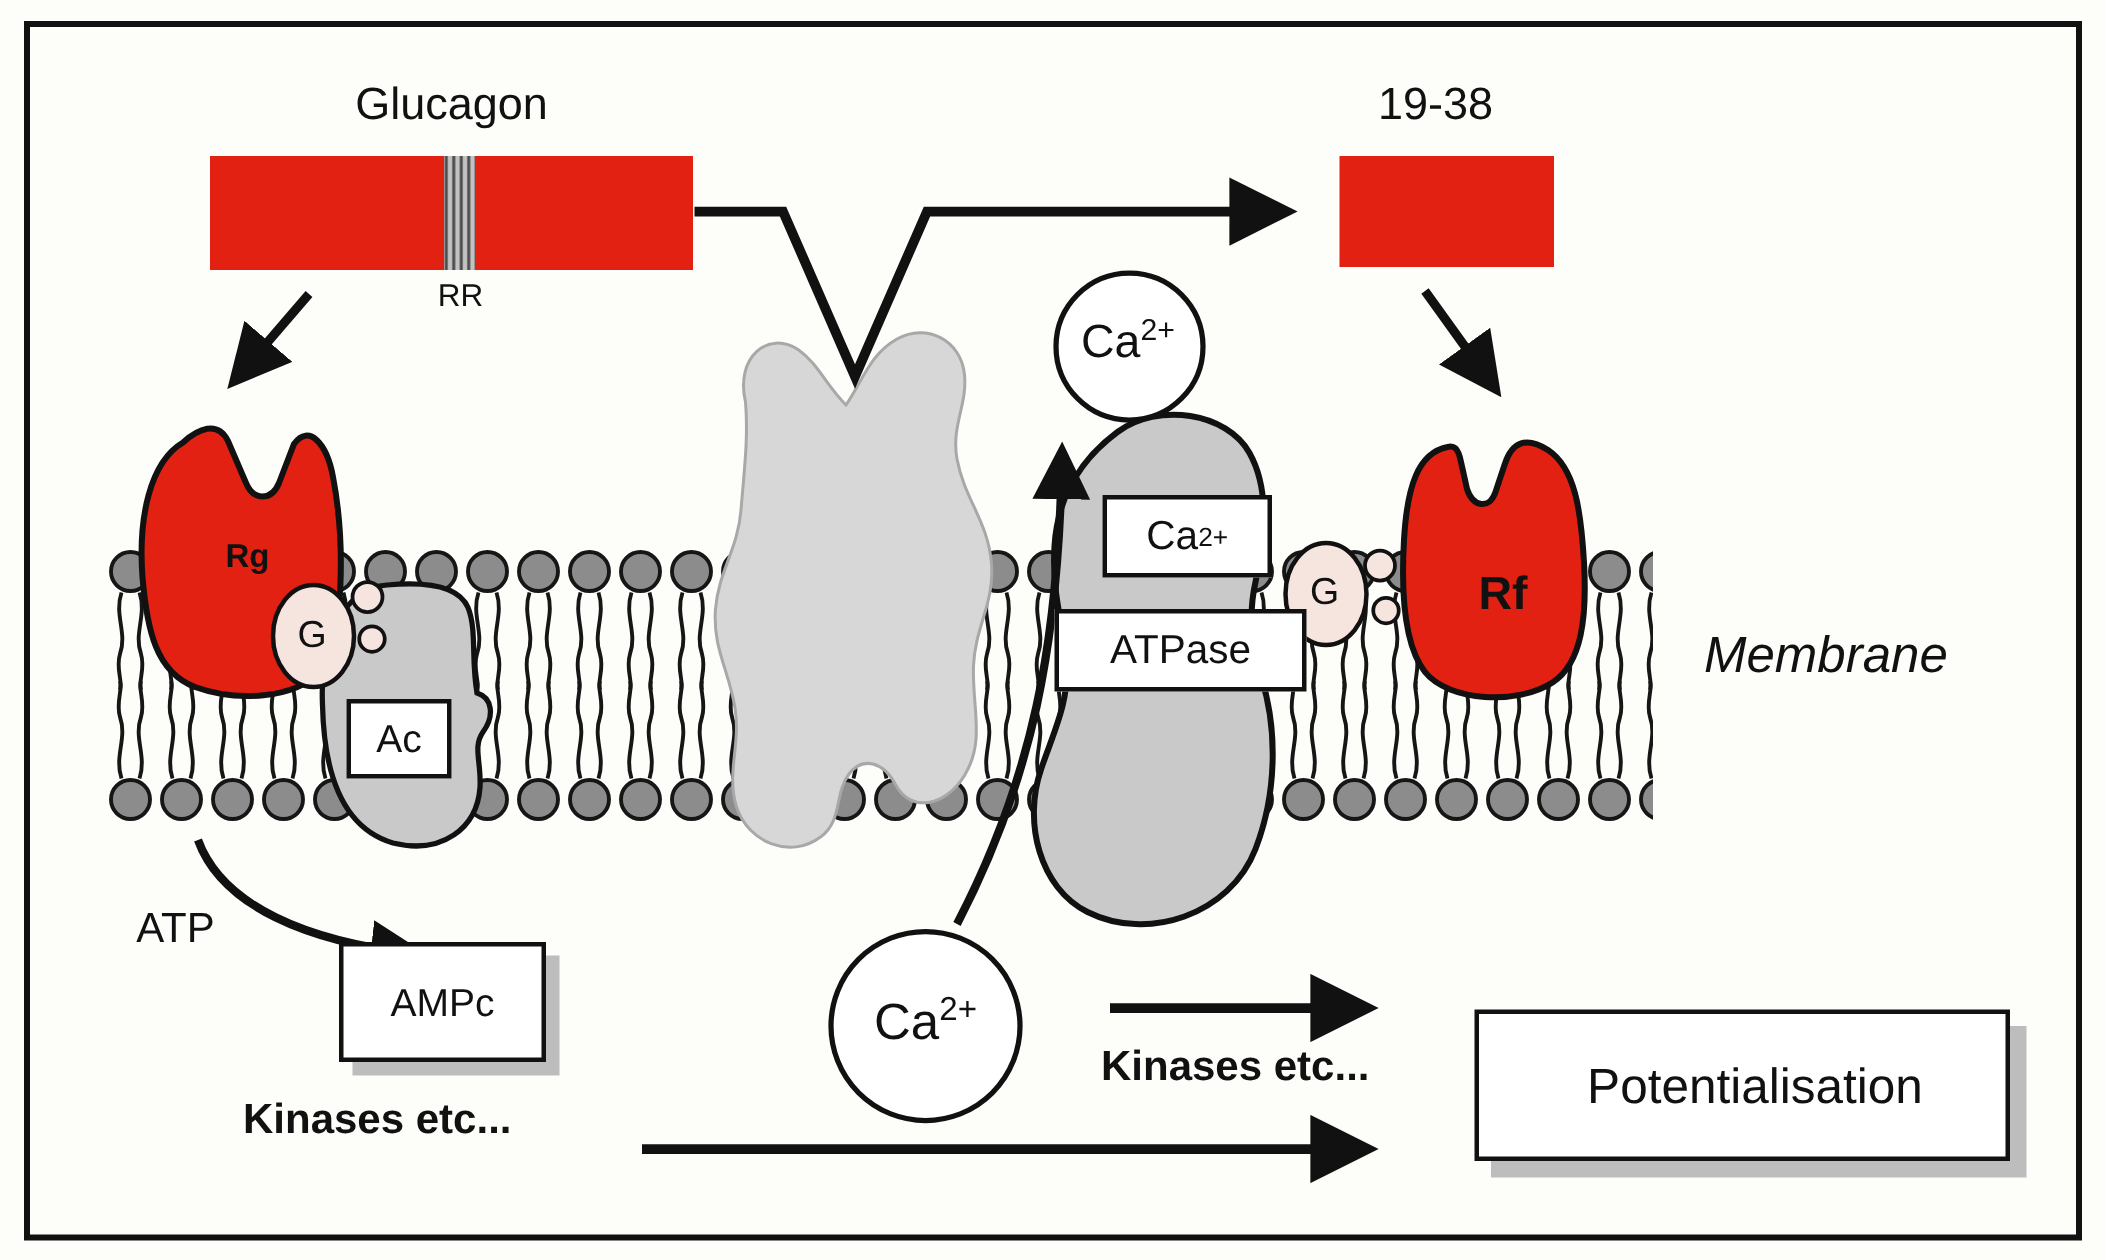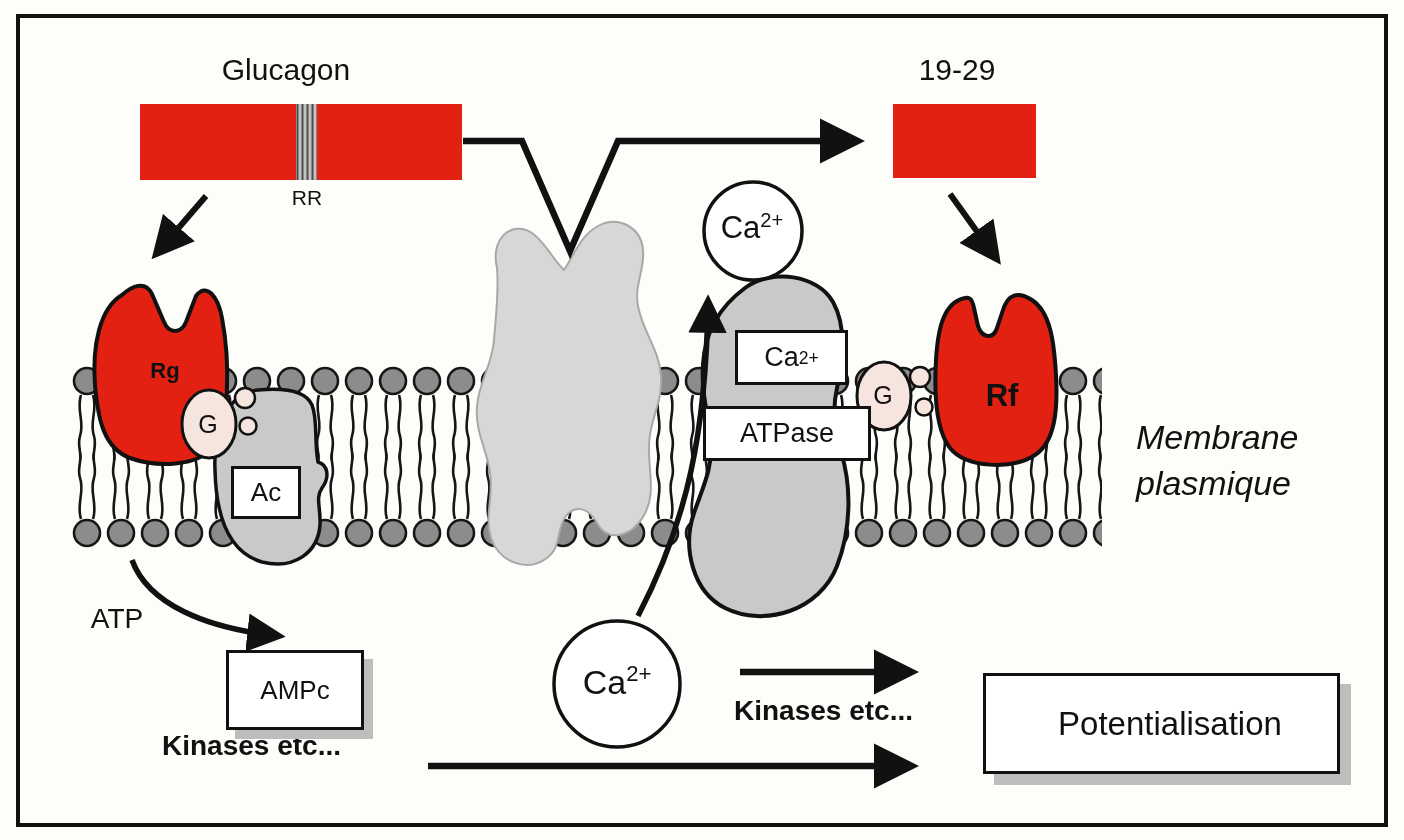--- a/index.html
+++ b/index.html
@@ -84,52 +84,51 @@
 
     <path d="M463,141 L522,141 L570,251 L618,141 L856,141" fill="none" stroke="#111" stroke-width="6.5" stroke-linejoin="miter" marker-end="url(#ah)"></path>
     <path d="M206,196 L157,253" fill="none" stroke="#111" stroke-width="6" marker-end="url(#ah)"></path>
     <path d="M950,194 L996,258" fill="none" stroke="#111" stroke-width="6" marker-end="url(#ah)"></path>
     <path d="M132,560 C148,604 205,628 278,636" fill="none" stroke="#111" stroke-width="5.5" marker-end="url(#ah)"></path>
     <path d="M638,616 C688,520 706,430 708,302" fill="none" stroke="#111" stroke-width="5.5" marker-end="url(#ah)"></path>
     <path d="M740,672 L910,672" fill="none" stroke="#111" stroke-width="6.5" marker-end="url(#ah)"></path>
     <path d="M428,766 L910,766" fill="none" stroke="#111" stroke-width="6.5" marker-end="url(#ah)"></path>
   </svg>
 
-  <div class="lbl fs30" style="left:286px;top:70px;">Glucagon</div>
-  <div class="lbl fs30" style="left:957px;top:70px;">19-29</div>
+  <div class="lbl fs30" style="left:301px;top:70px;">Glucagon</div>
+  <div class="lbl fs30" style="left:957px;top:70px;">19-38</div>
   <div class="lbl fs21" style="left:307px;top:198px;">RR</div>
   <div class="lbl bold" style="left:165px;top:371px;font-size:22px;">Rg</div>
   <div class="lbl bold" style="left:1002px;top:396px;font-size:31px;">Rf</div>
   <div class="lbl" style="left:208px;top:424px;font-size:25px;">G</div>
   <div class="lbl" style="left:883px;top:395px;font-size:25px;">G</div>
   <div class="lbl" style="left:117px;top:619px;font-size:28px;">ATP</div>
   <div class="lbl left bold" style="left:162px;top:730px;font-size:28px;">Kinases etc...</div>
   <div class="lbl left bold" style="left:734px;top:695px;font-size:28px;">Kinases etc...</div>
 
   <div class="lbl left ital" style="left:1136px;top:415px;font-size:34px;line-height:1.35;">
     <div>Membrane</div>
-    <div>plasmique</div>
   </div>
 
   <div class="lbl" style="left:752px;top:228px;font-size:31px;">
     <span>Ca</span><sup>2+</sup>
   </div>
   <div class="lbl" style="left:617px;top:682px;font-size:34px;">
     <span>Ca</span><sup>2+</sup>
   </div>
 
   <div class="box" style="left:231px;top:466px;width:64px;height:47px;font-size:26px;">
     <span>Ac</span>
   </div>
   <div class="box" style="left:735px;top:330px;width:107px;height:49px;font-size:27px;">
     <span>Ca</span>
       <sup>2+</sup>
   </div>
   <div class="box" style="left:703px;top:406px;width:162px;height:49px;font-size:27px;">
     <span>ATPase</span>
   </div>
-  <div class="box shadowed" style="left:226px;top:650px;width:132px;height:74px;font-size:26px;">
+  <div class="box shadowed" style="left:226px;top:628px;width:132px;height:74px;font-size:26px;">
     <span>AMPc</span>
   </div>
   <div class="box shadowed-lg" style="left:983px;top:673px;width:334px;height:95px;font-size:33px;padding-left:17px;">
     <span>Potentialisation</span>
   </div>
 </div>
 
 </body></html>

